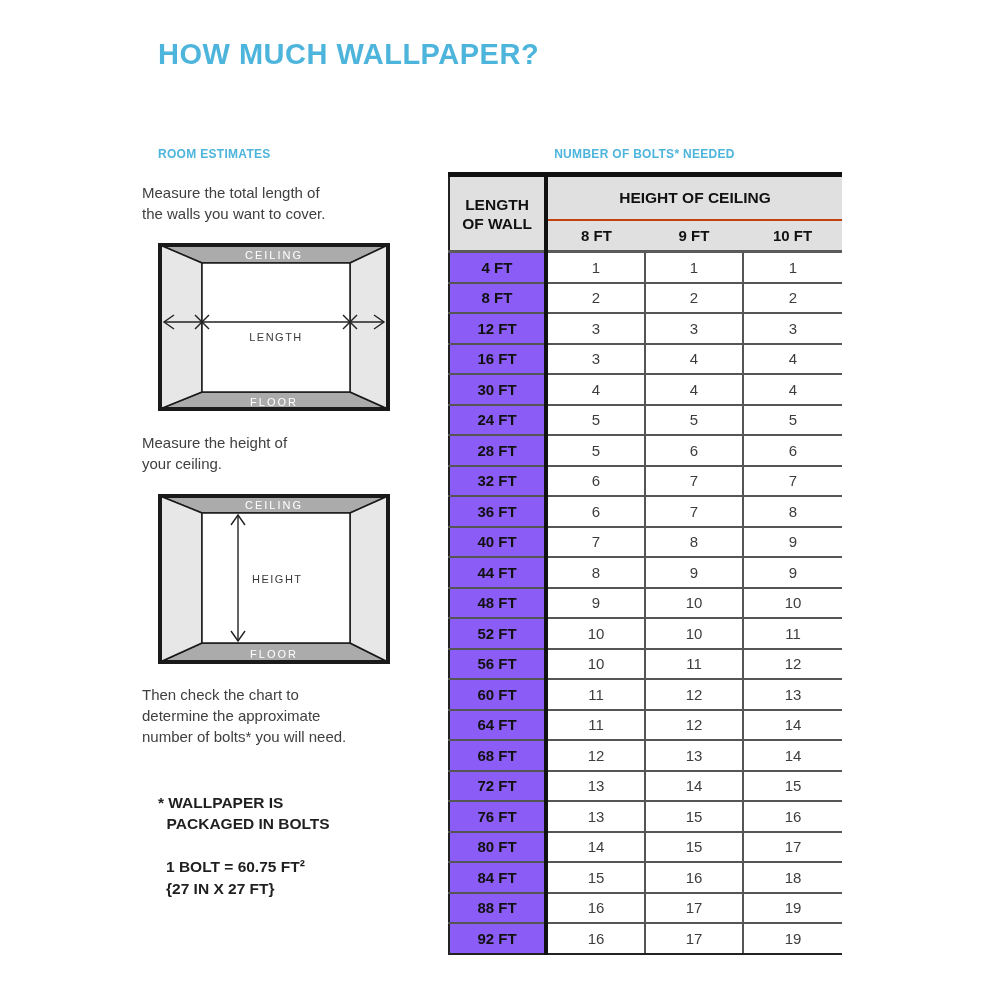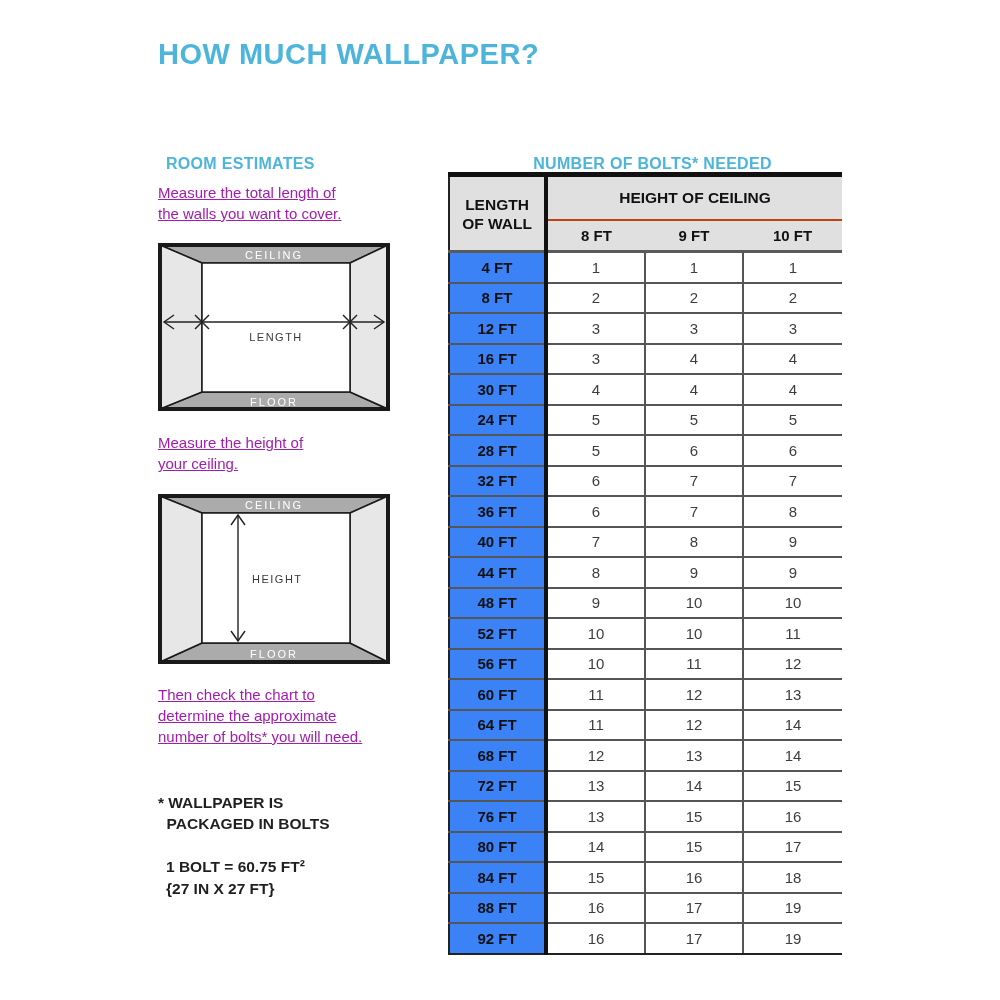--- a/index.html
+++ b/index.html
@@ -10,29 +10,29 @@
   }
   .page { position: relative; width: 872px; height: 1000px; overflow: hidden; }
 
   .page-title {
     position: absolute; left: 158px; top: 38px;
     font-size: 29px; font-weight: bold; letter-spacing: 0.5px;
     color: #4DB4DC; margin: 0;
   }
 
   .section-heading {
-    position: absolute; font-size: 16px; font-weight: bold;
-    letter-spacing: 0.3px; color: #4DB4DC; margin: 8px;
+    position: absolute; font-size: 12px; font-weight: bold;
+    letter-spacing: 0.3px; color: #4DB4DC; margin: 0;
   }
   .room-estimates-heading { left: 158px; top: 147px; }
   .bolts-heading { left: 448px; top: 147px; width: 393px; text-align: center; }
 
   .step-text {
-    position: absolute; left: 158px; margin: 0;
-    font-size: 15px; line-height: 21px; color: #a21caf; white-space: pre; text-decoration: underline;
+    position: absolute; left: 142px; margin: 0;
+    font-size: 15px; line-height: 21px; color: #404040; white-space: pre;
   }
   .step-1 { top: 182px; }
   .step-2 { top: 432px; }
   .step-3 { top: 684px; }
 
   .footnote {
     position: absolute; left: 158px; top: 792px; margin: 0;
     font-size: 15.5px; line-height: 21px; font-weight: bold; color: #1f1f1f; white-space: pre;
   }
   .bolt-info {
@@ -73,21 +73,21 @@
   th.group-header {
     background: #E0E0E0; font-size: 15.5px; font-weight: bold; color: #111;
     height: 42px; border-bottom: 2px solid #c2410c;
   }
   th.ft-header {
     background: #E0E0E0; font-size: 15px; font-weight: bold; color: #111;
     height: 29px; border-bottom: 3px solid #5a5a5a;
   }
 
   td.rowhead {
-    background: #3b82f6; font-size: 15px; font-weight: bold; color: #111;
+    background: #8b5cf6; font-size: 15px; font-weight: bold; color: #111;
     height: 28.5px;
     border-left: 2px solid #222; border-right: 4px solid #111;
     border-bottom: 2px solid #555;
   }
   td.num {
     background: #ffffff; font-size: 15px; color: #3d3d3d; height: 28.5px;
     border-right: 2px solid #555; border-bottom: 2px solid #555;
   }
   td.num:last-child { border-right: none; }
   tbody tr:last-child td { border-bottom: 2px solid #222; }

